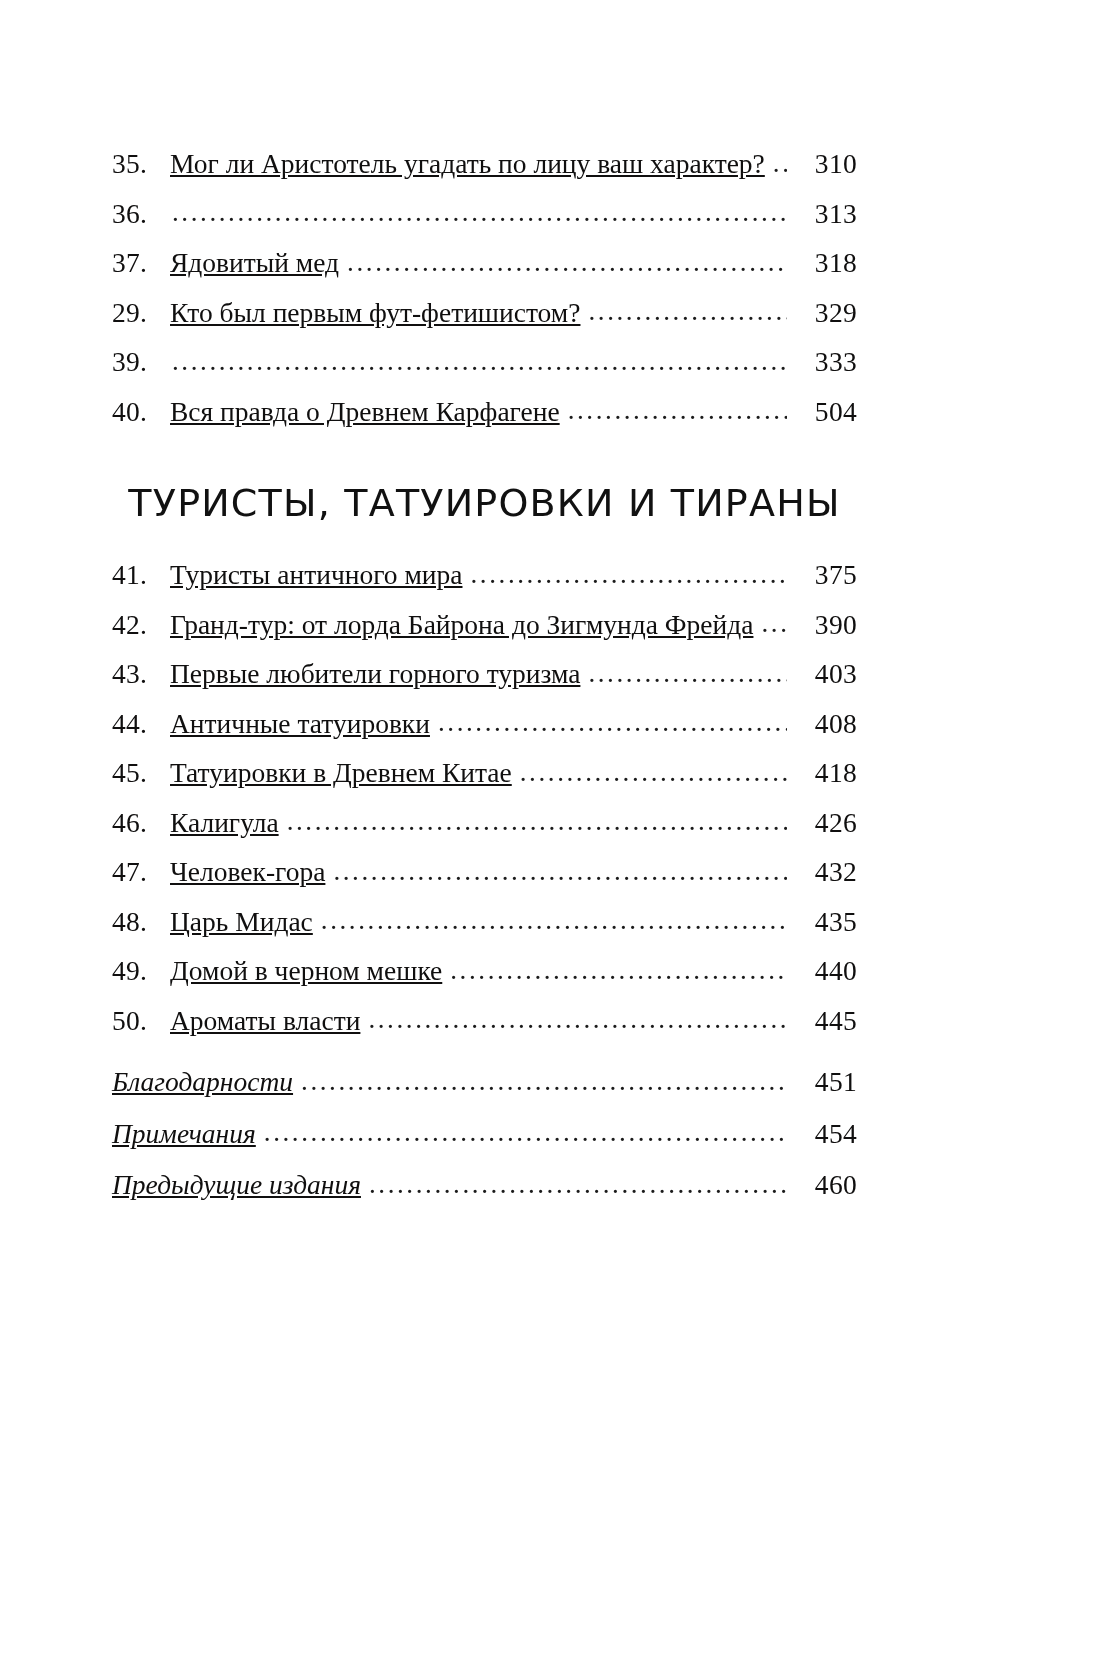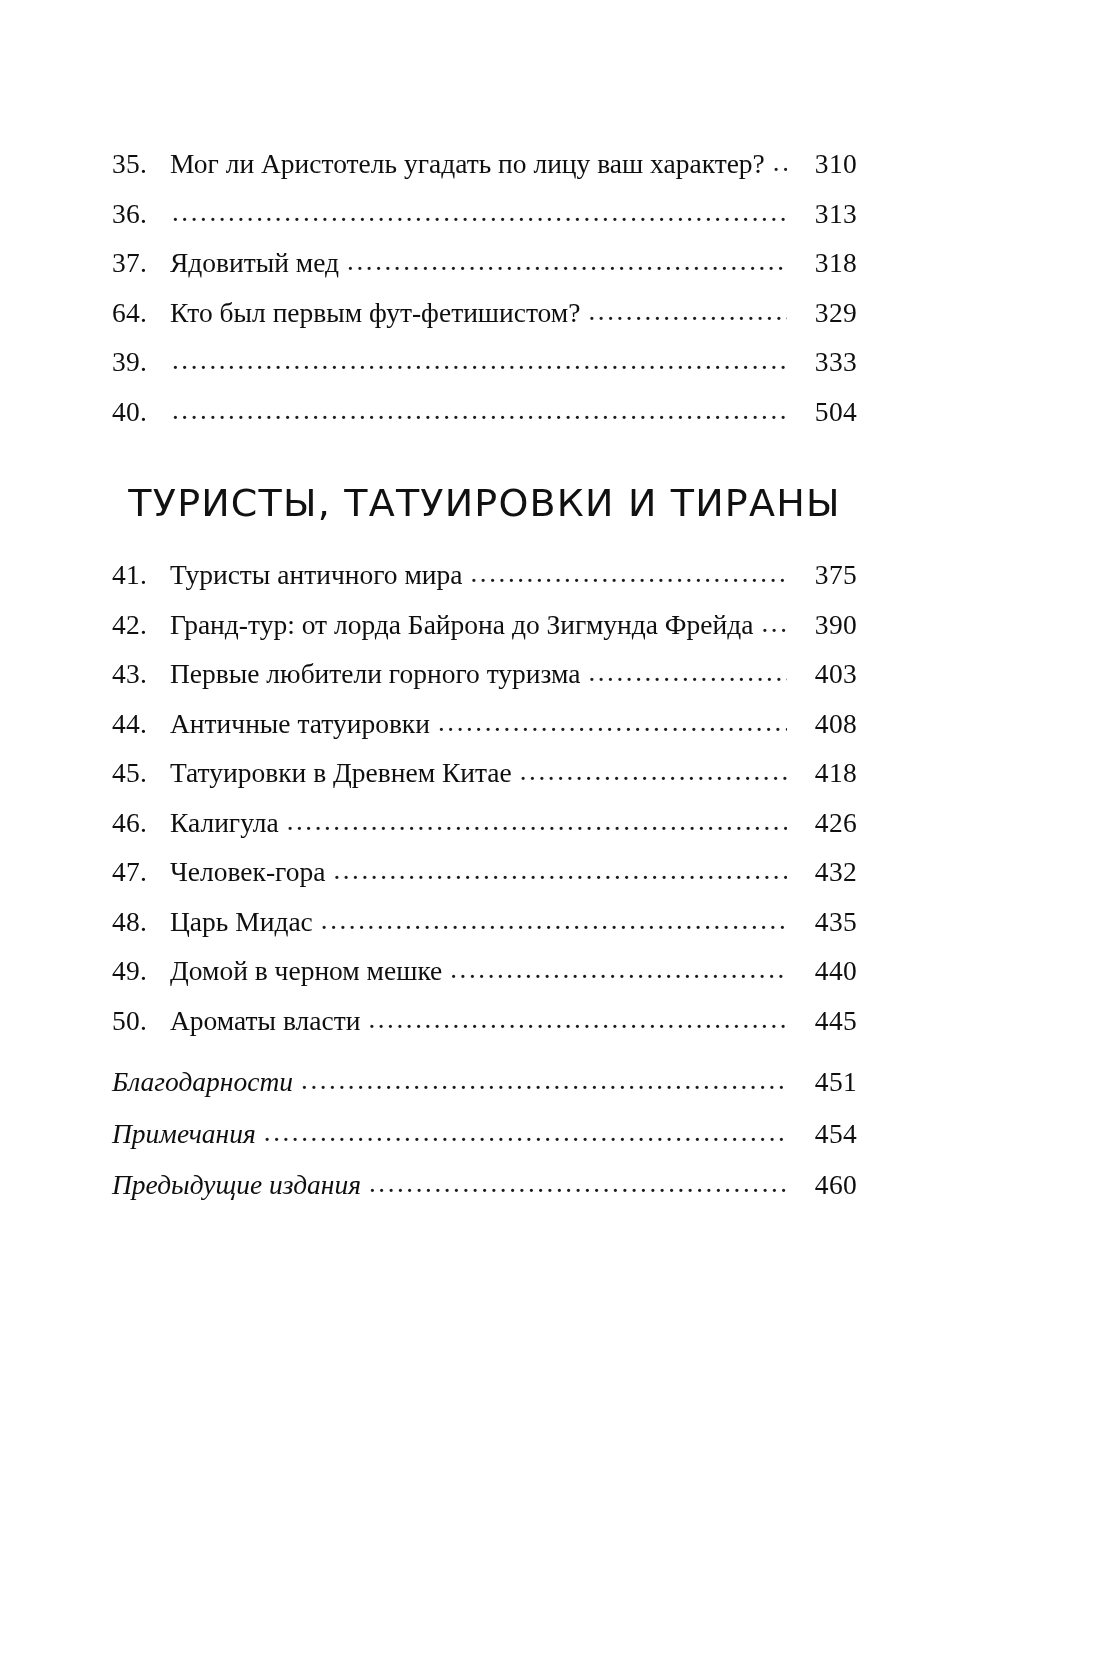--- a/index.html
+++ b/index.html
@@ -26,37 +26,38 @@
   .toc {
     position: absolute;
     left: 112px;
     top: 150px;
     width: 745px;
   }
 
   
   .toc-row {
     display: flex;
-    align-items: flex-start;
+    align-items: flex-end;
     width: 100%;
     font-size: 27.5px;
     line-height: 1.0;
     margin-bottom: 22px;
     color: #100f0f;
   }
   .toc-num {
     flex: 0 0 auto;
     width: 58px;
     text-align: left;
     letter-spacing: 0.2px;
   }
   .toc-title {
     flex: 0 0 auto;
     white-space: nowrap;
     padding-right: 6px;
+    text-decoration: underline;
   }
   .toc-leader {
     flex: 1 1 auto;
     overflow: hidden;
     white-space: nowrap;
     margin: 0 2px;
     position: relative;
     top: -1px;
     font-size: 27px;
     letter-spacing: 2.6px;
@@ -116,32 +117,33 @@
         <span class="toc-leader">........................................................................................................</span>
         <span class="toc-page">313</span>
       </div>
       <div class="toc-row">
         <span class="toc-num">37.</span>
         <span class="toc-title">Ядовитый мед</span>
         <span class="toc-leader">........................................................................................................</span>
         <span class="toc-page">318</span>
       </div>
       <div class="toc-row">
-        <span class="toc-num">64.</span>
+        <span class="toc-num">29.</span>
         <span class="toc-title">Кто был первым фут-фетишистом?</span>
         <span class="toc-leader">........................................................................................................</span>
         <span class="toc-page">329</span>
       </div>
       <div class="toc-row">
         <span class="toc-num">39.</span>
         <span class="toc-leader">........................................................................................................</span>
         <span class="toc-page">333</span>
       </div>
       <div class="toc-row">
         <span class="toc-num">40.</span>
+        <span class="toc-title">Вся правда о Древнем Карфагене</span>
         <span class="toc-leader">........................................................................................................</span>
         <span class="toc-page">504</span>
       </div>
     </div>
 
     <div class="section-heading">ТУРИСТЫ, ТАТУИРОВКИ И ТИРАНЫ</div>
 
     <div>
       <div class="toc-row">
         <span class="toc-num">41.</span>

